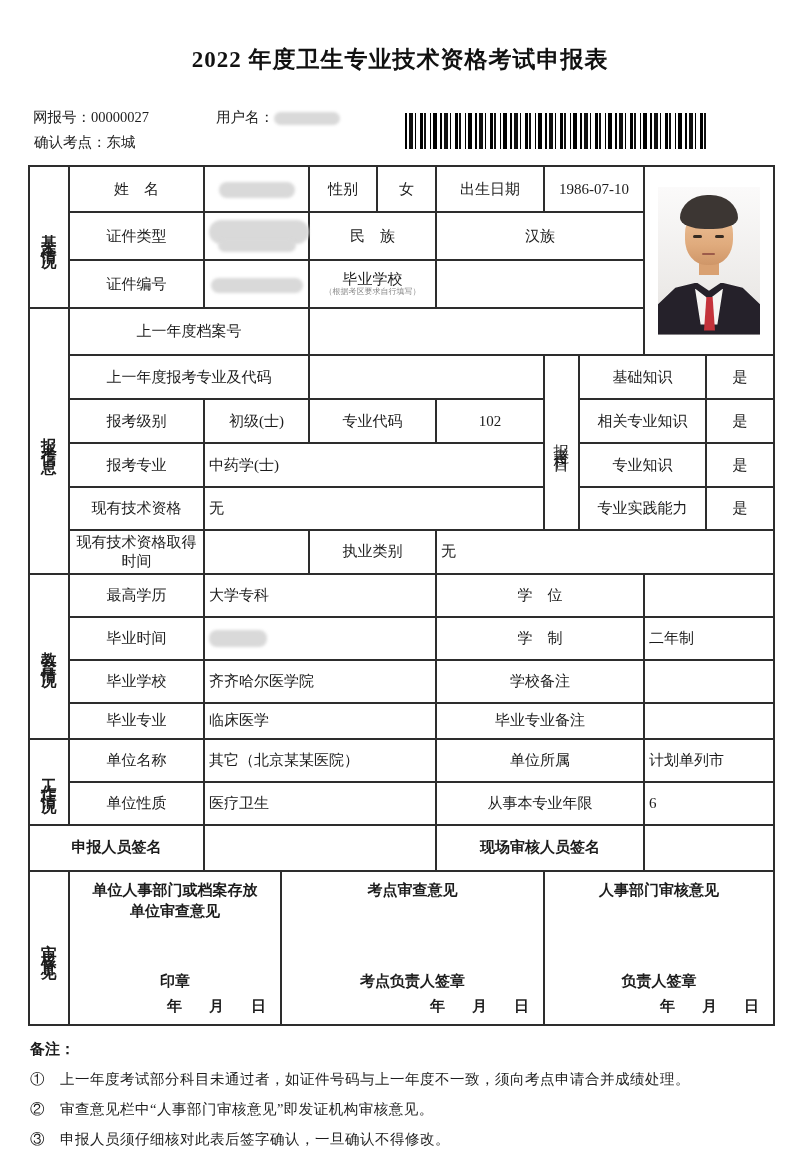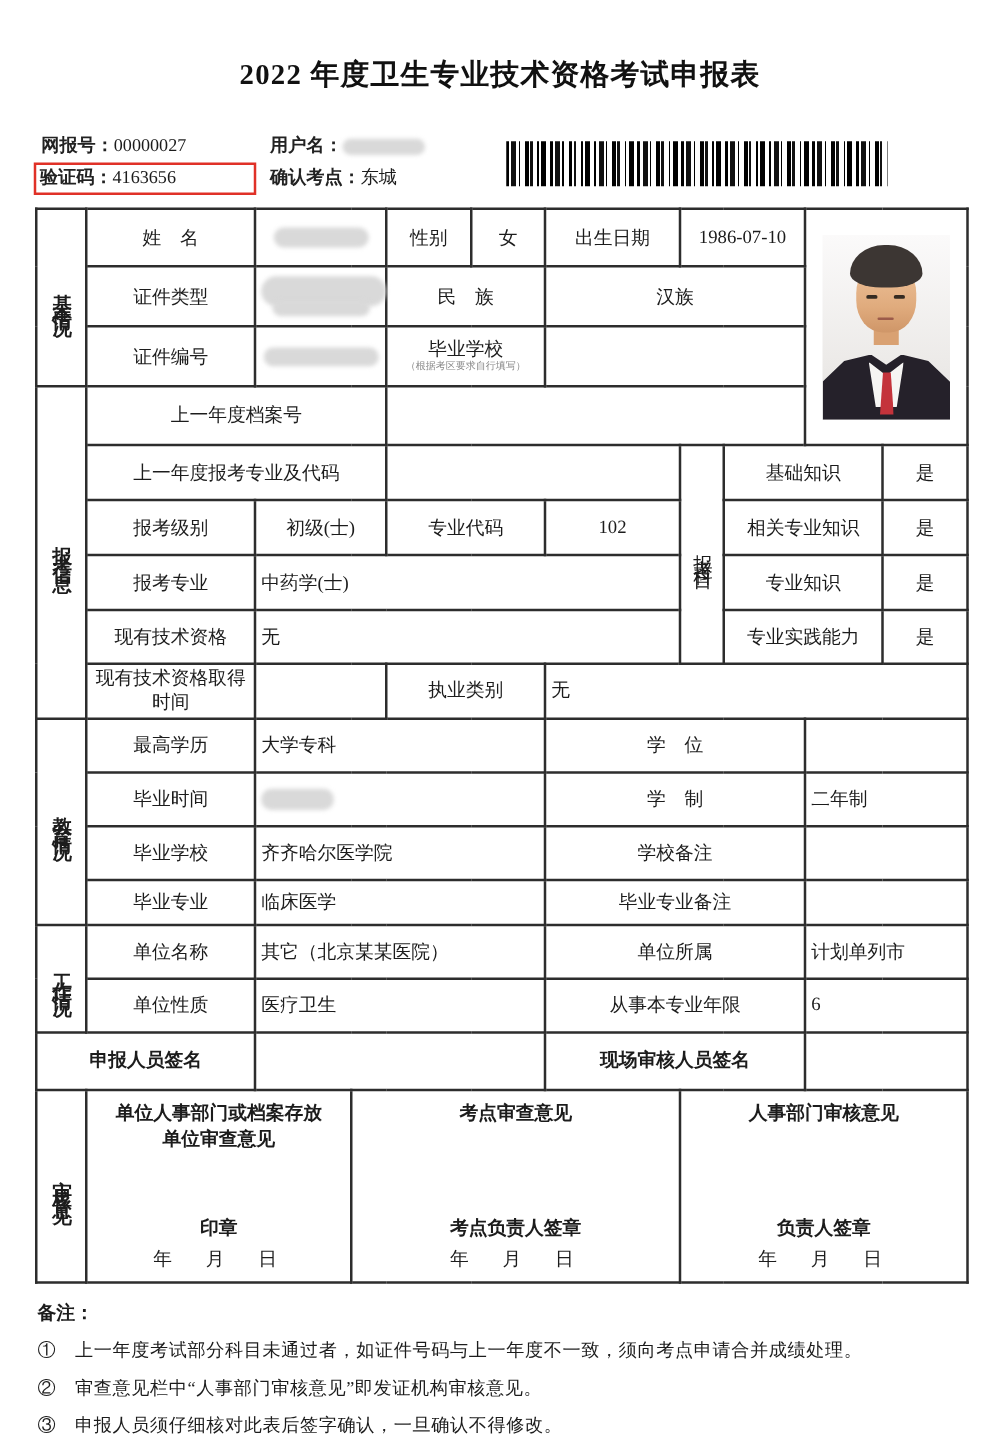--- a/index.html
+++ b/index.html
@@ -13,21 +13,21 @@
   .doc-title {
     padding-top:44px; text-align:center; font-size:23px; font-weight:bold;
     letter-spacing:1px; color:#111;
   }
   
   .header { display:flex; align-items:flex-start; margin:30px 28px 10px 28px; }
   .hdr-grid { font-size:14.5px; }
   .hdr-row { display:flex; line-height:25px; }
   .hdr-row .c1 { width:182px; padding-left:5px; }
   .hdr-row .c2 { padding-left:6px; }
-  .hdr-item b, .captcha-box b { font-weight:bold; color:#222; }
+  .hdr-item b, .captcha-box b { font-weight:normal; color:#222; }
   .captcha-box {
     display:inline-block; width:178px; border:2px solid #e03127;
     padding:0 4px 1px 3px; margin-left:-1px; line-height:21px;
   }
   .barcode {
     margin-left:auto; margin-right:62px; margin-top:8px;
     width:305px; height:36px;
     background:
       repeating-linear-gradient(90deg,
         #000 0 2px, #fff 2px 4px, #111 4px 8px, #fff 8px 10px,
@@ -91,41 +91,38 @@
   .tie {
     position:absolute; left:46px; bottom:4px; width:11px; height:34px; background:#c4333b;
     clip-path:polygon(22% 0, 78% 0, 100% 100%, 0 100%);
   }
   
   td.review-cell { vertical-align:top; padding:0; }
   .rc { display:flex; flex-direction:column; height:148px; padding:6px 4px 6px 4px; }
   .rc-title { font-weight:bold; text-align:center; font-size:15px; line-height:1.45; }
   .rc-fill { flex:1; }
   .rc-stamp { font-weight:bold; text-align:center; font-size:15px; }
-  .rc-date { font-weight:normal; text-align:center; font-size:15px; letter-spacing:6px; margin-top:6px; }
+  .rc-date { font-weight:bold; text-align:right; font-size:15px; letter-spacing:6px; margin-top:6px; }
   
   .notes { margin:14px 30px 0 30px; font-size:14.5px; }
   .notes-title { font-weight:bold; font-size:15px; }
   .note-line { margin-top:11px; letter-spacing:0.5px; }
 </style>
 </head>
 <body>
 
 <div class="doc-title">2022 年度卫生专业技术资格考试申报表</div>
 
 <div class="header">
   <div class="hdr-grid">
     <div class="hdr-row">
       <span class="c1 hdr-item"><b>网报号：</b><span>00000027</span></span>
       <span class="c2 hdr-item"><b>用户名：</b><span class="redact" style="width:66px;height:13px;"></span></span>
     </div>
     <div class="hdr-row">
-      <span class="c1" style="padding-left:0;">
-        <span class="captcha-box"><b>验证码：</b><span>4163656</span></span>
-      </span>
       <span class="c2 hdr-item"><b>确认考点：</b><span>东城</span></span>
     </div>
   </div>
   <div class="barcode"></div>
 </div>
 
 <table class="form">
   <colgroup>
     <col style="width:40px">
       <col style="width:135px">

